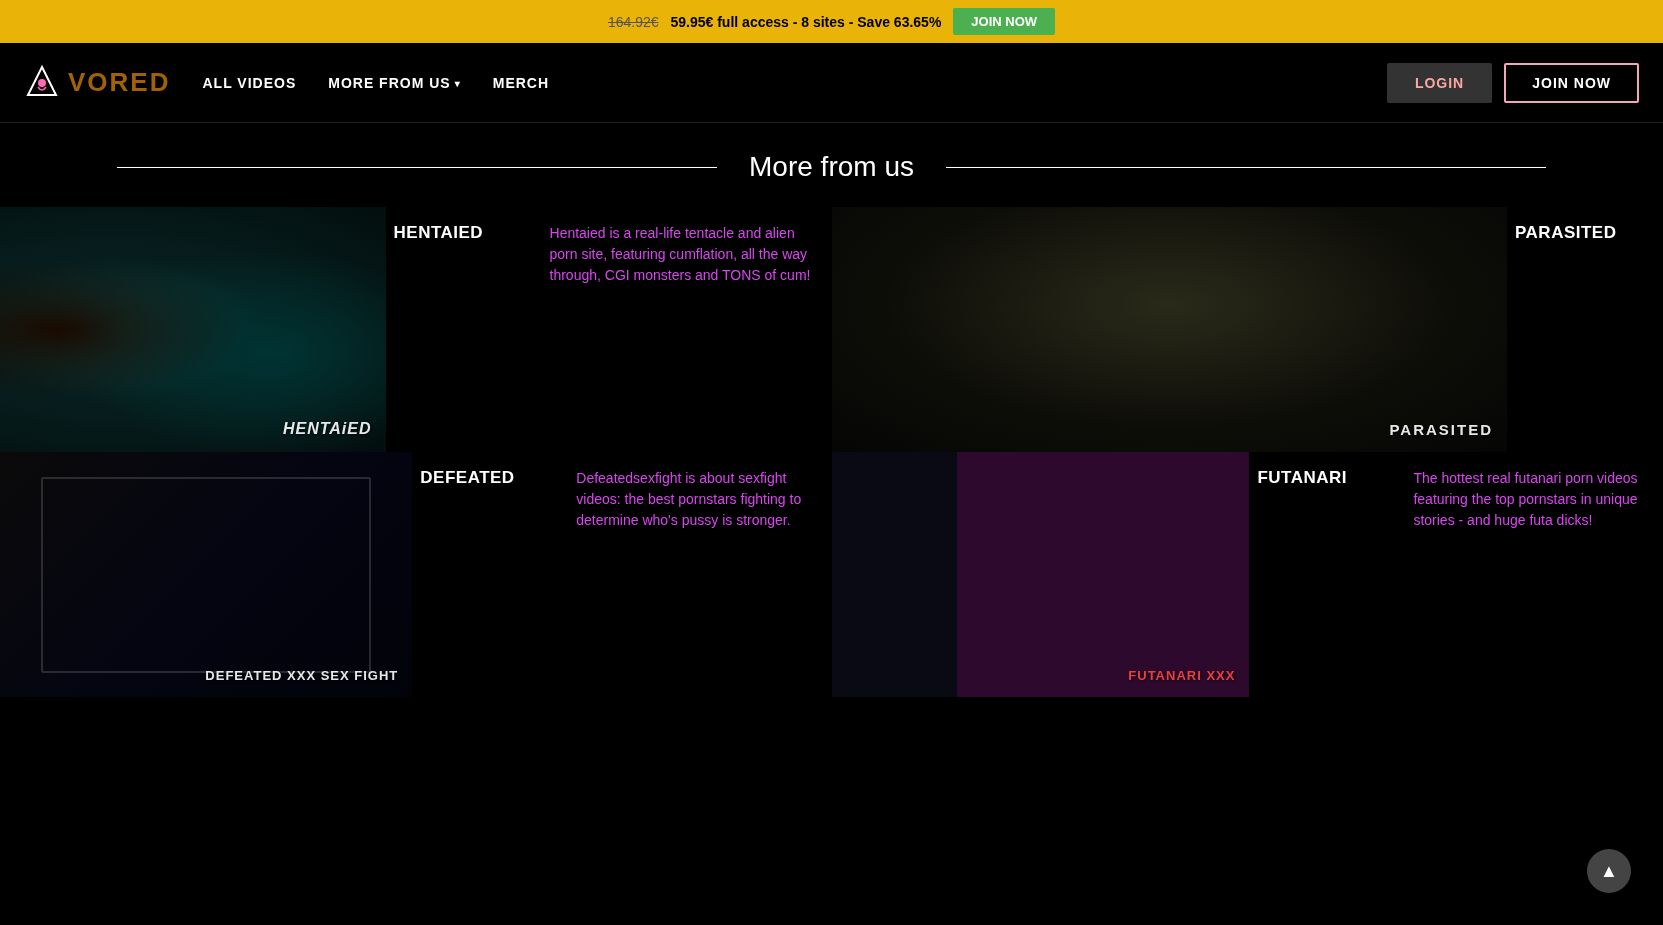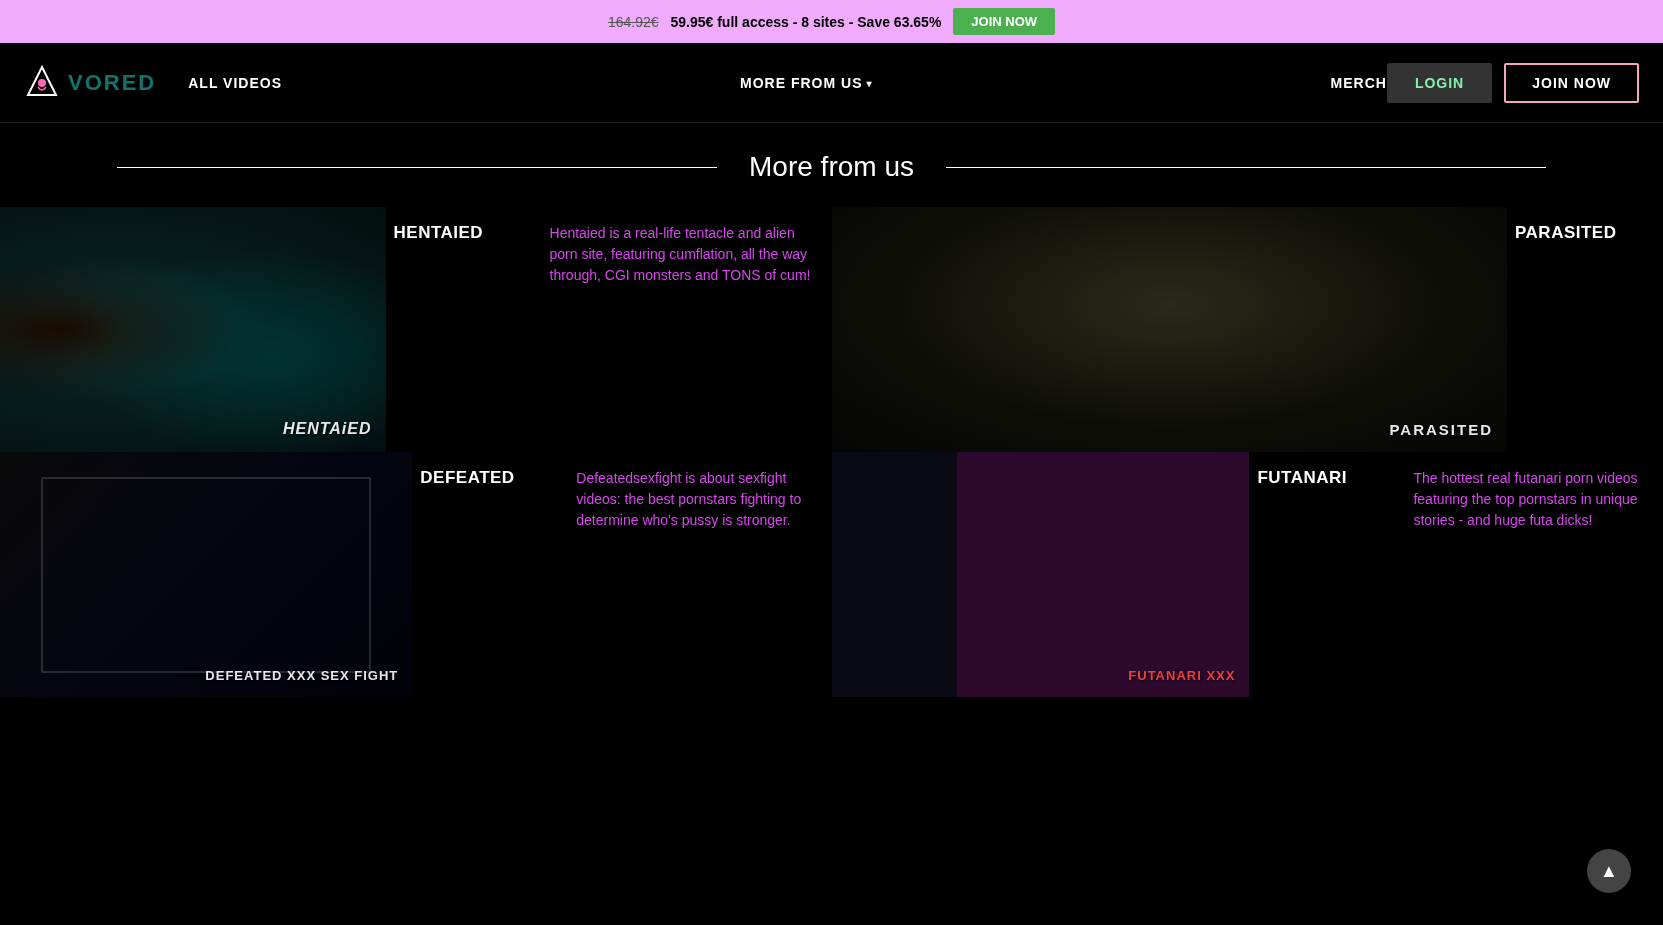--- a/index.html
+++ b/index.html
@@ -7,21 +7,21 @@
       background: #000;
       color: #fff;
       font-family: Arial, sans-serif;
       width: 1663px;
       min-height: 925px;
       overflow-x: hidden;
     }
 
     
     .top-banner {
-      background: #f0abfc;
+      background: #eab308;
       text-align: center;
       padding: 8px 0;
       font-size: 14px;
       color: #000;
       display: flex;
       align-items: center;
       justify-content: center;
       gap: 12px;
     }
     .top-banner .original-price {
@@ -57,31 +57,30 @@
       align-items: center;
       gap: 8px;
       cursor: pointer;
       margin-right: 32px;
     }
     .logo-icon {
       width: 36px;
       height: 36px;
     }
     .logo-text {
-      font-size: 22px;
+      font-size: 26px;
       font-weight: 900;
-      color: #0f766e;
+      color: #a16207;
       letter-spacing: 2px;
     }
     .nav-links {
       display: flex;
       align-items: center;
       gap: 32px;
       flex: 1;
-      justify-content: space-between;
     }
     .nav-link {
       color: #fff;
       font-size: 14px;
       font-weight: 600;
       letter-spacing: 1px;
       cursor: pointer;
       text-transform: uppercase;
       text-decoration: none;
     }
@@ -100,21 +99,21 @@
       font-size: 10px;
       margin-top: 1px;
     }
     .nav-actions {
       display: flex;
       gap: 12px;
       align-items: center;
     }
     .login-btn {
       background: #333;
-      color: #86efac;
+      color: #fca5a5;
       border: none;
       padding: 12px 28px;
       font-size: 14px;
       font-weight: bold;
       letter-spacing: 1px;
       cursor: pointer;
       border-radius: 2px;
     }
     .join-btn-nav {
       background: transparent;

